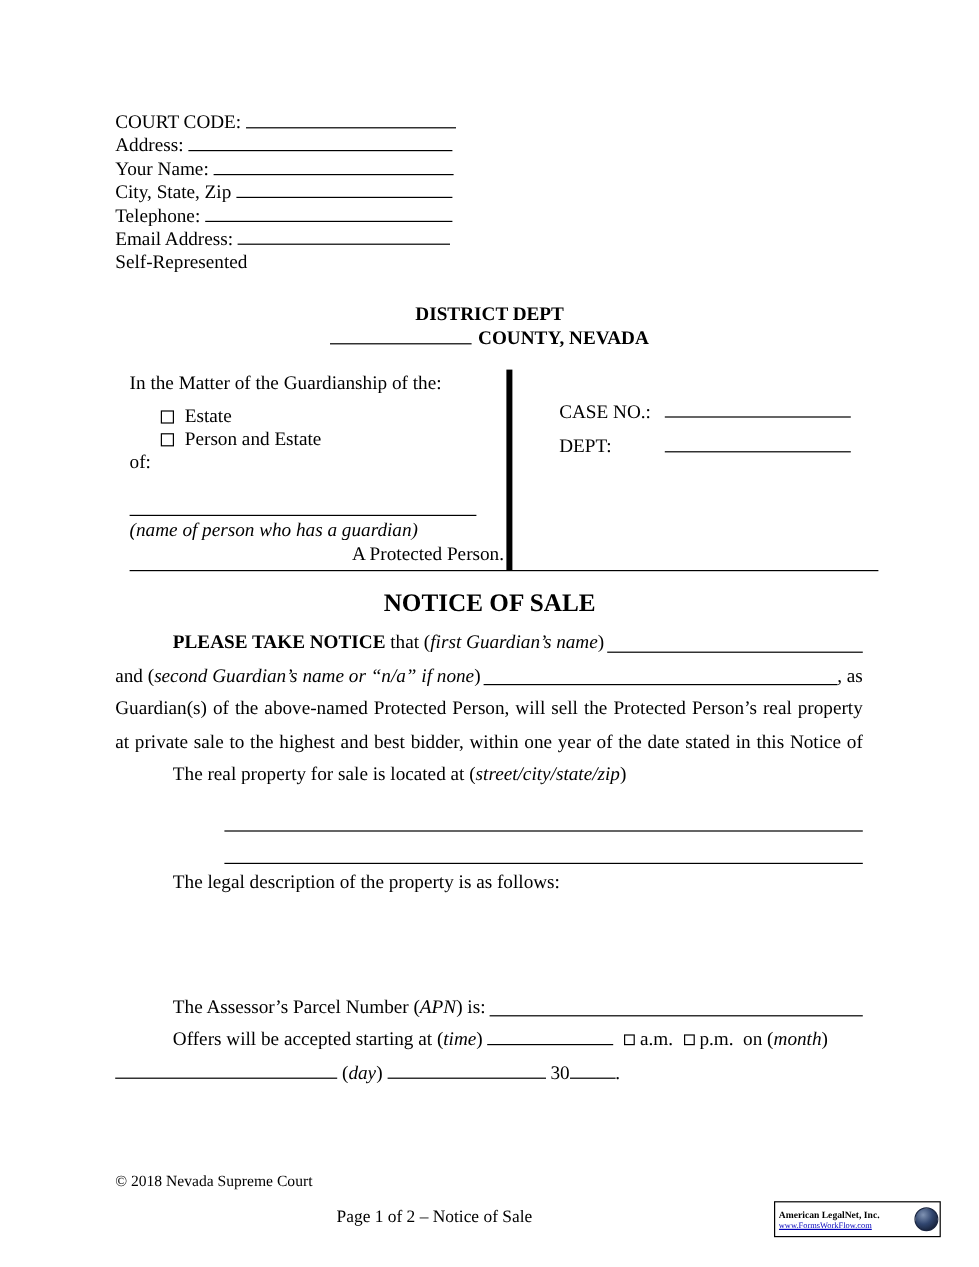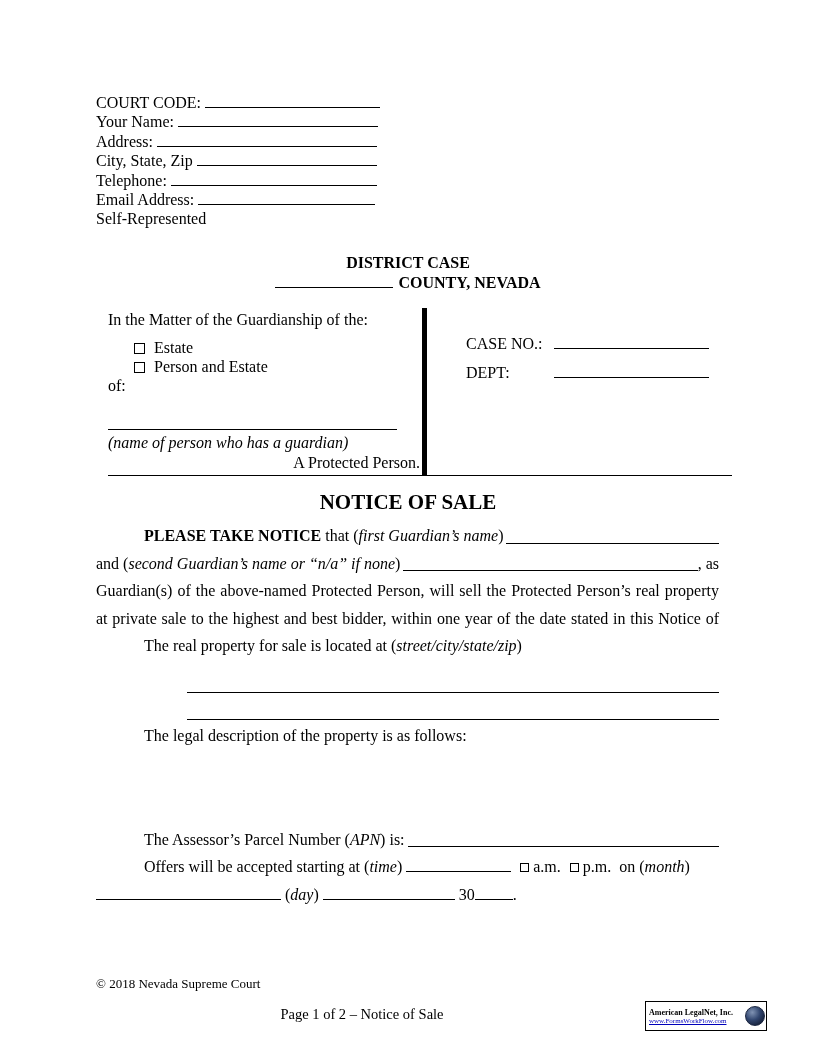--- a/index.html
+++ b/index.html
@@ -53,59 +53,59 @@
   .just { text-align:justify; text-align-last:justify; }
   .blank-row { margin-left:91px; border-bottom:1px solid #000; height:27px; }
   .blank-row.first { height:33px; }
   .uls { display:inline-block; border-bottom:1px solid #000; height:13px; vertical-align:baseline; }
   .cbs { width:9px; height:9px; border:1px solid #000; display:inline-block; margin:0 4px 0 9px; background:#fff; }
   .nowrap { white-space:nowrap; }
 
   
   .copyright { position:absolute; left:96px; top:976px; font-size:13px; }
   .page-footer { position:absolute; left:0; top:1006px; width:724px; text-align:center; font-size:14.5px; }
-  .legalnet { position:absolute; left:645px; top:1001px; width:122px; height:30px; border:1px solid #000; background:#fff; display:flex; align-items:center; padding:2px 1px 2px 3px; }
+  .legalnet { position:absolute; left:645px; top:1001px; width:139px; height:30px; border:1px solid #000; background:#fff; display:flex; align-items:center; padding:2px 1px 2px 3px; }
   .ln-text { flex:1; overflow:hidden; }
   .ln1 { font-size:8px; font-weight:bold; white-space:nowrap; font-family:"Liberation Serif", serif; }
   .ln2 { font-size:7px; color:#0000bb; text-decoration:underline; white-space:nowrap; }
   .globe { width:20px; height:20px; border-radius:50%; flex:none; margin-left:2px;
            background:radial-gradient(circle at 35% 30%, #8093b3 0%, #31466f 45%, #0a0f1e 100%);
            border:1px solid #1a2540; }
 </style>
 </head>
 <body>
 
 <div class="page">
 
   <div class="sec-header">
     <div class="hline">
       <span>COURT CODE:</span><span class="ul" style="width:175px"></span>
     </div>
     <div class="hline">
-      <span>Your Name:</span><span class="ul" style="width:200px"></span>
+      <span>Address:</span><span class="ul" style="width:220px"></span>
     </div>
     <div class="hline">
-      <span>Address:</span><span class="ul" style="width:220px"></span>
+      <span>Your Name:</span><span class="ul" style="width:200px"></span>
     </div>
     <div class="hline">
       <span>City, State, Zip</span><span class="ul" style="width:180px"></span>
     </div>
     <div class="hline">
       <span>Telephone:</span><span class="ul" style="width:206px"></span>
     </div>
     <div class="hline">
       <span>Email Address:</span><span class="ul" style="width:177px"></span>
     </div>
     <div class="hline">
       <span>Self-Represented</span>
     </div>
   </div>
 
   <div class="sec-court">
-    <div>DISTRICT CASE</div>
+    <div>DISTRICT DEPT</div>
     <div>
       <span class="ul" style="width:118px; margin-left:0; margin-right:5px;"></span><span>COUNTY, NEVADA</span>
     </div>
   </div>
 
   <div class="sec-caption">
     <div class="cap-left">
       <div class="intro">In the Matter of the Guardianship of the:</div>
       <div class="cb-row">
         <span class="cbx"></span><span>Estate</span>

